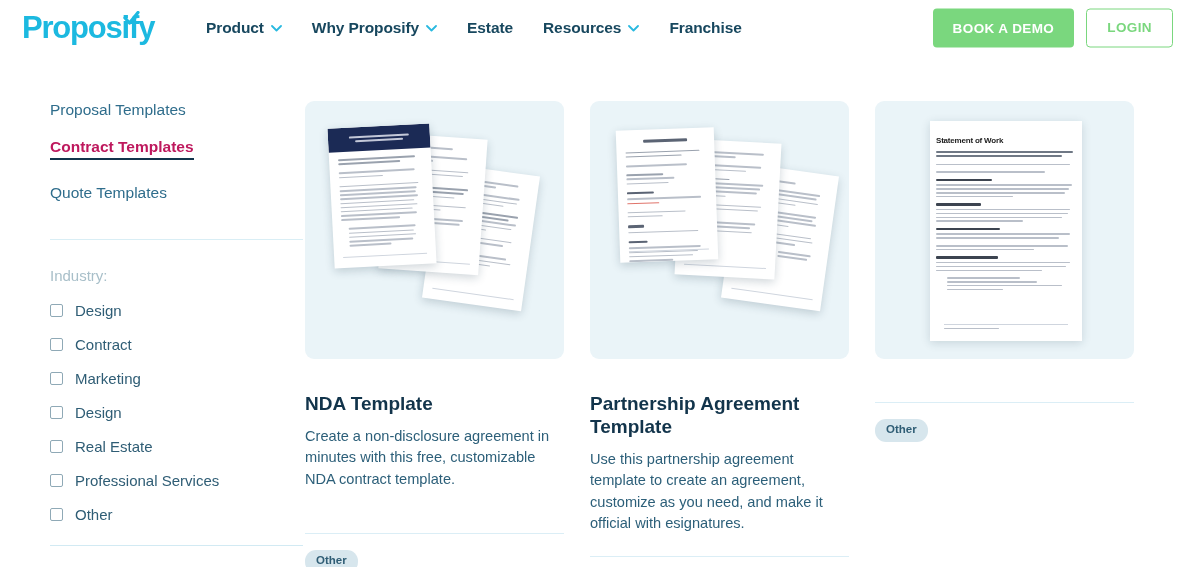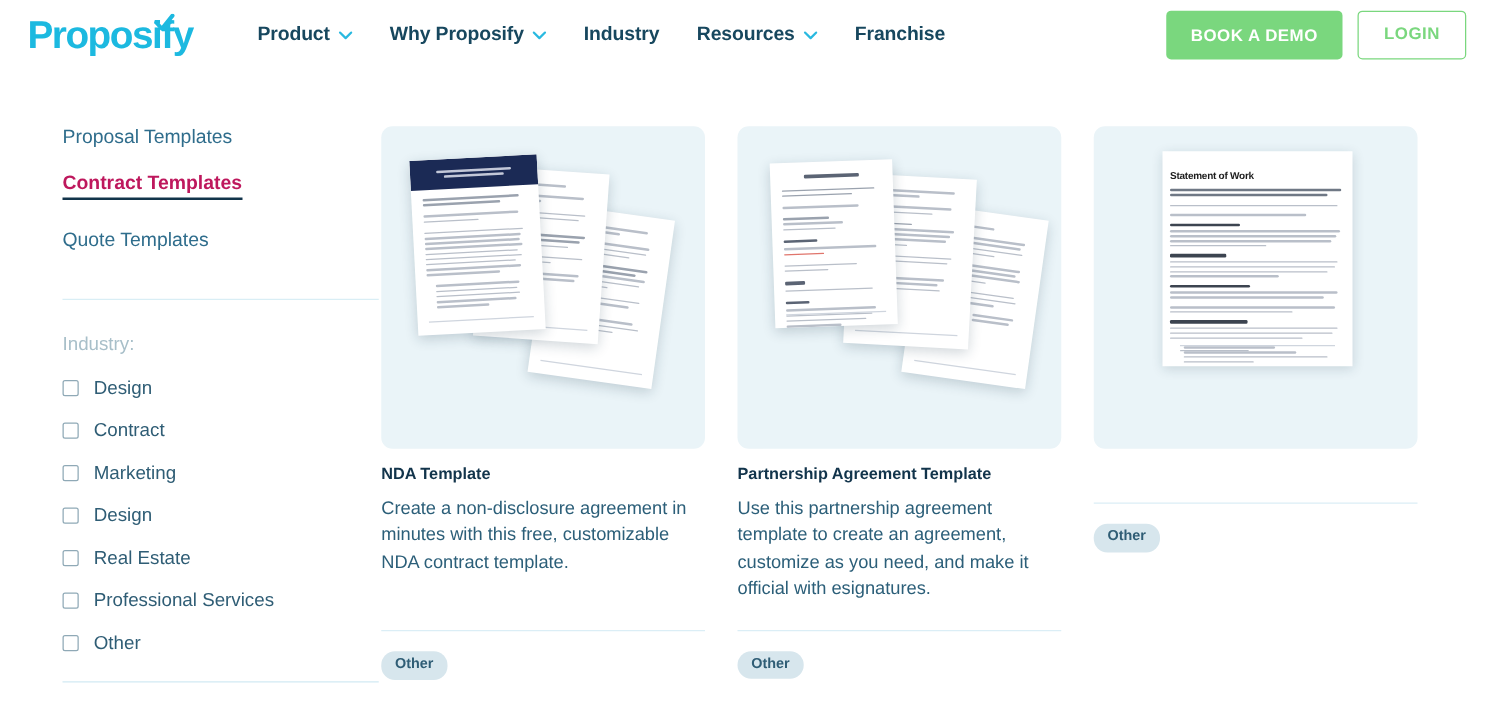--- a/index.html
+++ b/index.html
@@ -168,24 +168,24 @@
     flex: 0 0 259px;
   }
   .thumb {
     height: 258px;
     background: #eaf4f8;
     border-radius: 9px;
     position: relative;
     overflow: hidden;
   }
   .card-title {
-    font-size: 13px;
+    font-size: 19px;
     font-weight: bold;
     color: #12344b;
-    margin: 12px 0 10px 0;
+    margin: 34px 0 10px 0;
     line-height: 1.2;
   }
   .card-desc {
     font-size: 14.6px;
     color: #2c5f79;
     line-height: 21.5px;
     margin: 0;
   }
   .card-foot {
     border-top: 1px solid #dbeef6;
@@ -231,21 +231,21 @@
   .gap { height: 5px; }
   .doc-foot {
     position: absolute; left: 9px; right: 9px; bottom: 7px;
     border-top: 1px solid #cfd5de; padding-top: 3px;
   }
 
   
   .sow-page {
     position: absolute;
     left: 55px; top: 20px;
-    width: 152px; height: 172px;
+    width: 152px; height: 220px;
     background: #fff;
     box-shadow: 0 2px 9px rgba(20,50,70,0.16);
     padding: 15px 6px;
   }
   .sow-title {
     font-size: 8px; font-weight: bold; color: #1c1c1c;
     margin-bottom: 6px; letter-spacing: -0.2px;
   }
   .sow-h { background: #3c4450; height: 2.6px; border-radius: 1px; margin: 6px 0 3px 0; }
   .sow-l { background: #b9bfc9; height: 1.5px; border-radius:1px; margin-bottom: 2.3px; }
@@ -278,21 +278,21 @@
     </div>
     <div class="nav-item">
       <span>Why Proposify</span>
       <span class="chev">
         <svg width="11" height="7" viewBox="0 0 11 7">
             <path d="M1 1 L5.5 5.5 L10 1" stroke="#29b9e0" stroke-width="1.8" fill="none" stroke-linecap="round" stroke-linejoin="round"></path>
           </svg>
       </span>
     </div>
     <div class="nav-item">
-      <span>Industry</span>
+      <span>Estate</span>
     </div>
     <div class="nav-item">
       <span>Resources</span>
       <span class="chev">
         <svg width="11" height="7" viewBox="0 0 11 7">
             <path d="M1 1 L5.5 5.5 L10 1" stroke="#29b9e0" stroke-width="1.8" fill="none" stroke-linecap="round" stroke-linejoin="round"></path>
           </svg>
       </span>
     </div>
     <div class="nav-item">

